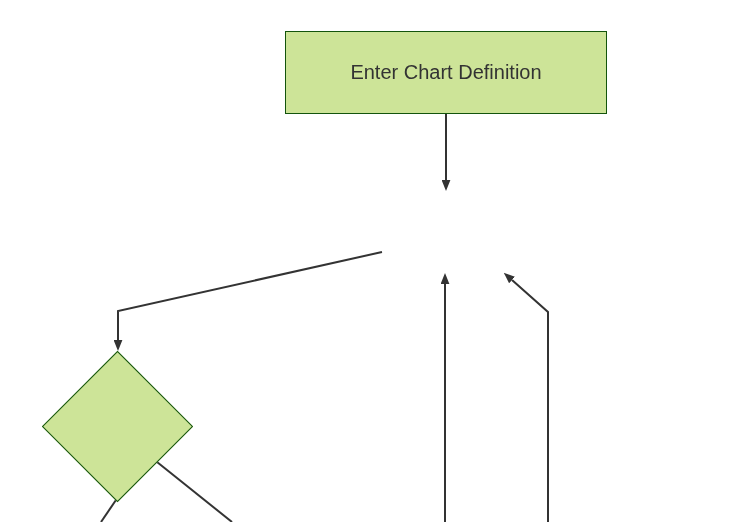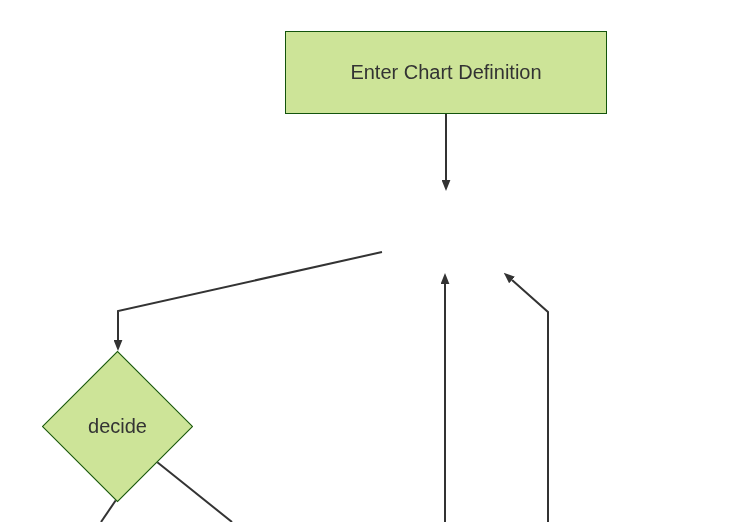--- a/index.html
+++ b/index.html
@@ -94,15 +94,14 @@
 
     <path class="edge" d="M157,462 L232,522"></path>
   </svg>
 
   <div class="node node-rect">
     <span>Enter Chart Definition</span>
   </div>
 
 
   <div class="node node-diamond"></div>
-  <div class="diamond-label">decide</div>
 
 </div>
 
 </body></html>

